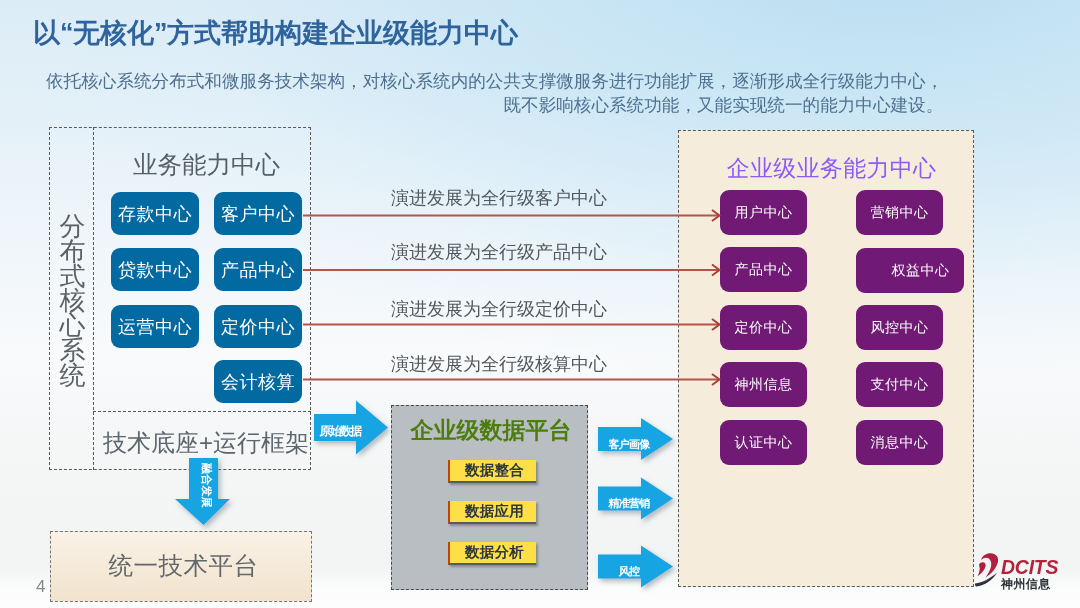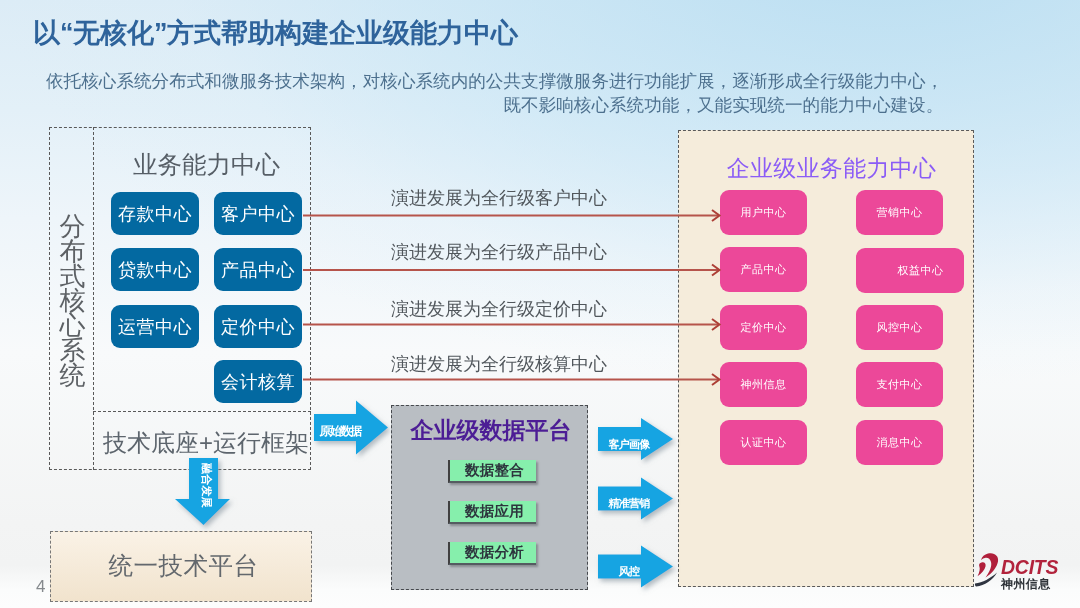--- a/index.html
+++ b/index.html
@@ -11,30 +11,30 @@
     background:radial-gradient(ellipse 1150px 560px at 82% -8%,rgba(183,221,241,0.9) 0%,rgba(196,228,245,0.55) 40%,rgba(215,236,248,0.22) 62%,rgba(225,240,249,0) 78%);}
   .abs{position:absolute;}
   .title{left:33px;top:15px;font-size:27px;font-weight:bold;color:#2e639b;}
   .q{display:inline-block;width:13px;overflow:visible;}
   .para{left:46px;top:68.5px;font-size:17.6px;line-height:24.2px;color:#4d708e;text-align:right;}
   .dash{border:1px dashed #595959;box-sizing:border-box;}
   .vlabel{left:51px;top:214px;width:43px;text-align:center;font-size:26px;line-height:24.8px;color:#5d6165;}
   .bizhead{left:111px;top:148px;width:191px;text-align:center;font-size:24.5px;color:#565e66;}
   .btn{position:absolute;width:88px;height:43px;border-radius:9px;background:#0369a1;
     color:#fff;font-size:18px;display:flex;align-items:center;justify-content:center;letter-spacing:0.5px;}
-  .gbtn{position:absolute;width:87px;height:45px;border-radius:9px;background:#ec4899;
-    color:#fff;font-size:11px;display:flex;align-items:center;justify-content:center;letter-spacing:0.5px;}
+  .gbtn{position:absolute;width:87px;height:45px;border-radius:9px;background:#701a75;
+    color:#fff;font-size:14px;display:flex;align-items:center;justify-content:center;letter-spacing:0.5px;}
   .tech{left:97px;top:427px;width:218px;text-align:center;font-size:24px;color:#5d656d;white-space:nowrap;}
   .uplat{left:50px;top:531px;width:262px;height:71px;border:1px dashed #777;box-sizing:border-box;
     background:linear-gradient(180deg,#faf2e6,#f1e3cd);display:flex;align-items:center;justify-content:center;
     font-size:24.5px;color:#63686d;letter-spacing:0.5px;padding-bottom:2px;padding-left:5px;}
   .midtxt{position:absolute;left:391px;width:216px;text-align:left;font-size:18px;color:#51575c;}
   .dbox{left:391px;top:405px;width:197px;height:185px;background:#b9bec3;border:1px dashed #46494d;box-sizing:border-box;}
-  .dhead{left:394px;top:415px;width:194px;text-align:center;font-size:23px;font-weight:bold;color:#4c1d95;}
-  .dbar{position:absolute;left:448px;width:83px;height:21px;background:#86efac;border-left:2px solid #404040;
+  .dhead{left:394px;top:415px;width:194px;text-align:center;font-size:23px;font-weight:bold;color:#4d7c0f;}
+  .dbar{position:absolute;left:448px;width:83px;height:21px;background:#fde047;border-left:2px solid #c2410c;
     border-bottom:2px solid #555b61;box-shadow:2px 2px 2px rgba(85,90,95,.5);
     display:flex;align-items:center;justify-content:center;padding-left:3px;
     font-size:14.5px;font-weight:bold;color:#2d353d;letter-spacing:0.2px;}
   .rbox{left:678px;top:130px;width:296px;height:457px;background:#f5ecdb;border:1px dashed #595959;box-sizing:border-box;}
   .rhead{left:720px;top:152.5px;width:223px;text-align:center;font-size:23px;color:#8b5cf6;letter-spacing:0.3px;}
   .pnum{left:36px;top:577px;font-size:17px;color:#85898d;}
   .dcits{left:1001px;top:559px;font-size:20px;line-height:17px;font-weight:bold;font-style:italic;color:#b2233c;letter-spacing:-0.2px;transform:scaleX(0.97);transform-origin:left top;}
   .szxx{left:1001px;top:576px;font-size:12px;font-weight:bold;color:#2e3338;letter-spacing:0.4px;}
   svg{position:absolute;left:0;top:0;}
 </style>

